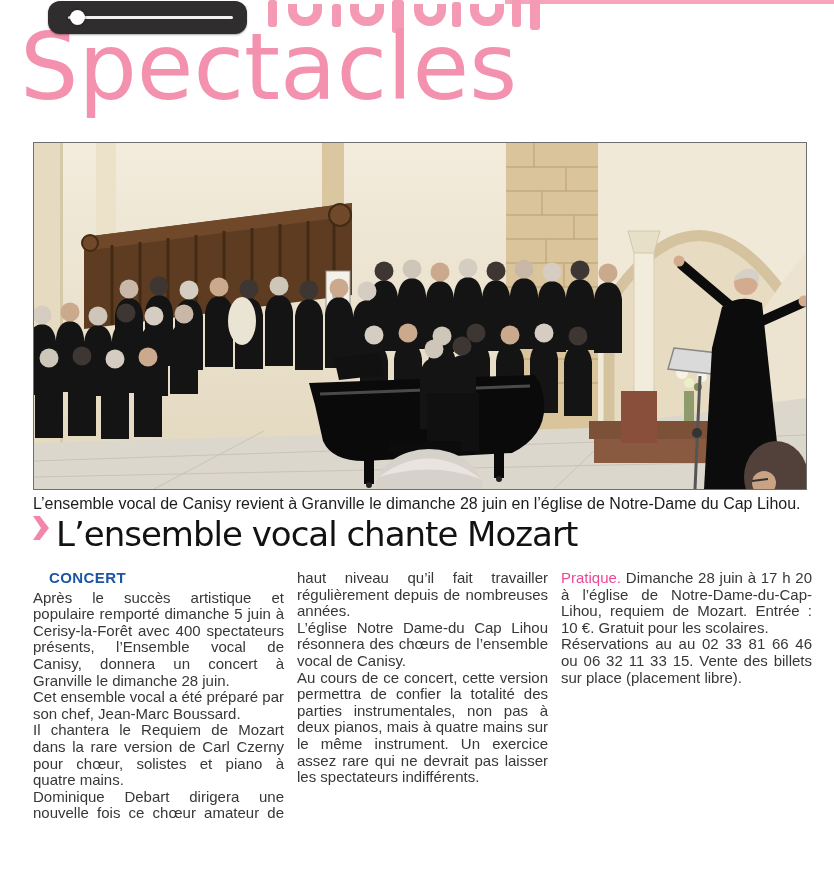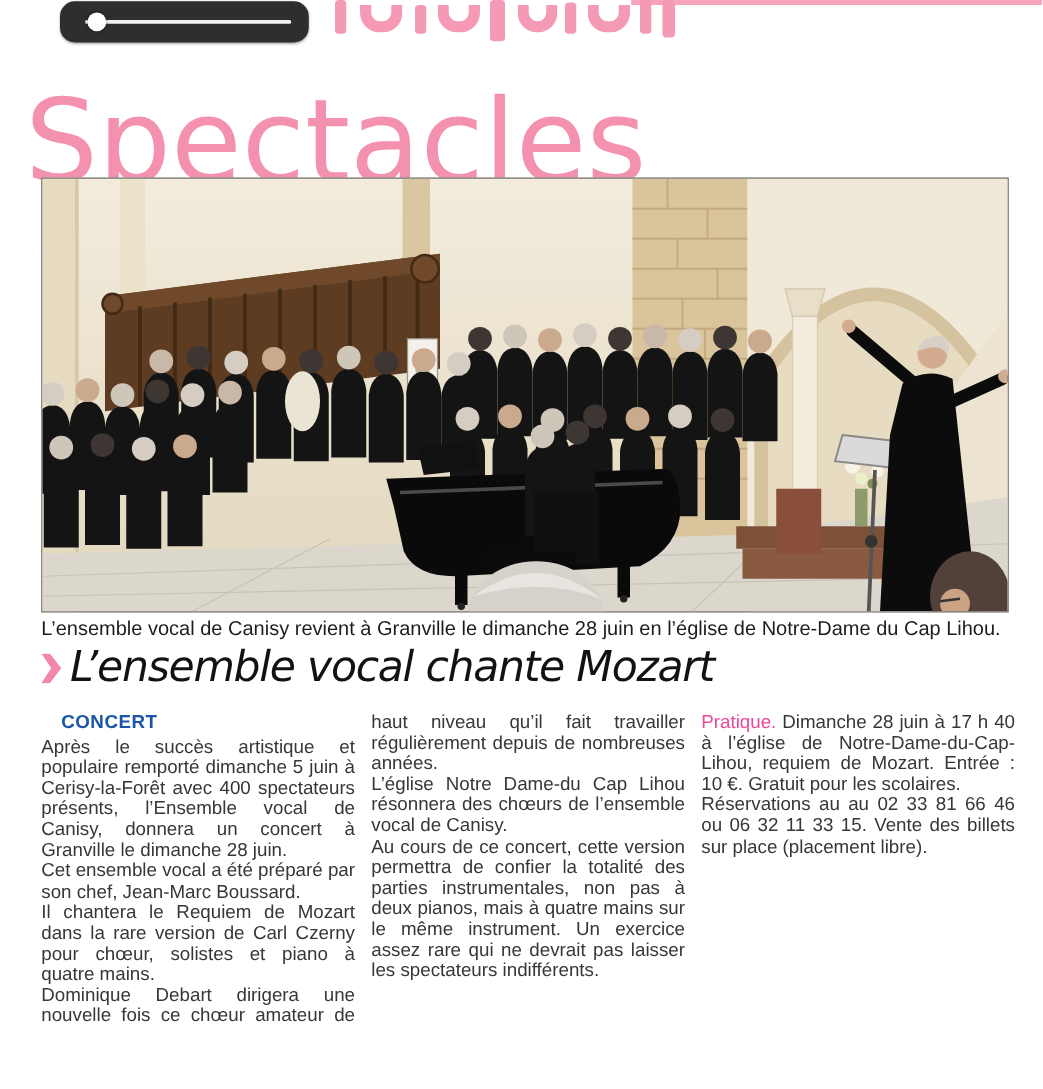--- a/index.html
+++ b/index.html
@@ -8,21 +8,21 @@
     font-family:"Liberation Sans",sans-serif;overflow:hidden;
   }
   
   .top-strip-line{position:absolute;left:505px;top:0;width:329px;height:4px;background:#f6a3bc;}
   .frag{position:absolute;background:#f49ab5;border-radius:3px;}
   .frag-u{position:absolute;border:9px solid #f49ab5;border-top:none;
           border-radius:0 0 16px 16px;background:transparent;}
   .masthead-title{
     position:absolute;left:20px;top:16px;
     font-family:"DejaVu Sans",sans-serif;font-size:92px;line-height:1.12;
-    color:#f391ae;letter-spacing:0px;white-space:nowrap;margin-top:46px;
+    color:#f391ae;letter-spacing:0px;white-space:nowrap;
   }
   
   .scrubber{
     position:absolute;left:48px;top:1px;width:199px;height:33px;
     background:#2f2d2e;border-radius:12px;box-shadow:0 1px 2px rgba(0,0,0,.35);
   }
   .scrubber-track{
     position:absolute;left:20px;right:14px;top:15px;height:3px;
     background:#f2f2f2;border-radius:2px;
   }
@@ -34,21 +34,21 @@
   .photo-frame{
     position:absolute;left:33px;top:142px;width:774px;height:348px;
     border:1px solid #6f6f6f;box-sizing:border-box;background:#e9e1cd;
   }
   .photo-frame svg{display:block;}
   
   .photo-caption{
     position:absolute;left:33px;top:495px;width:780px;
     font-size:16px;line-height:18px;color:#1d1d1d;
   }
-  .headline-row{position:absolute;left:33px;top:516px;width:780px;display:flex;align-items:center;font-style:italic;}
+  .headline-row{position:absolute;left:33px;top:516px;width:780px;display:flex;align-items:flex-start;}
   .headline-chevron{
     width:16px;height:24px;margin-right:7px;flex:0 0 auto;background:#f387a9;
     clip-path:polygon(0 0,42% 0,100% 50%,42% 100%,0 100%,50% 50%);
   }
   .article-headline{
     font-family:"DejaVu Sans",sans-serif;font-size:34px;line-height:1.1;
     color:#121212;letter-spacing:-1px;white-space:nowrap;
   }
   
   .article-body{
@@ -296,15 +296,15 @@
 </div>
 
 <div class="article-body">
   <h3 class="article-kicker">CONCERT</h3>
   <p>Après le succès artistique et populaire remporté dimanche 5 juin à Cerisy-la-Forêt avec 400 spectateurs présents, l’Ensemble vocal de Canisy, donnera un concert à Granville le dimanche 28 juin.</p>
   <p>Cet ensemble vocal a été préparé par son chef, Jean-Marc Boussard.</p>
   <p>Il chantera le Requiem de Mozart dans la rare version de Carl Czerny pour chœur, solistes et piano à quatre mains.</p>
   <p>Dominique Debart dirigera une nouvelle fois ce chœur amateur de haut niveau qu’il fait travailler régulièrement depuis de nombreuses années.</p>
   <p>L’église Notre Dame-du Cap Lihou résonnera des chœurs de l’ensemble vocal de Canisy.</p>
   <p>Au cours de ce concert, cette version permettra de confier la totalité des parties instrumentales, non pas à deux pianos, mais à quatre mains sur le même instrument. Un exercice assez rare qui ne devrait pas laisser les spectateurs indifférents.</p>
-  <p class="pratique"><span class="lead">Pratique.</span><span> Dimanche 28 juin à 17 h 40 à l’église de Notre-Dame-du-Cap-Lihou, requiem de Mozart. Entrée : 10 €. Gratuit pour les scolaires.</span></p>
+  <p class="pratique"><span class="lead">Pratique.</span><span> Dimanche 28 juin à 17 h 20 à l’église de Notre-Dame-du-Cap-Lihou, requiem de Mozart. Entrée : 10 €. Gratuit pour les scolaires.</span></p>
   <p>Réservations au au 02 33 81 66 46 ou 06 32 11 33 15. Vente des billets sur place (placement libre).</p>
 </div>
 
 </body></html>

